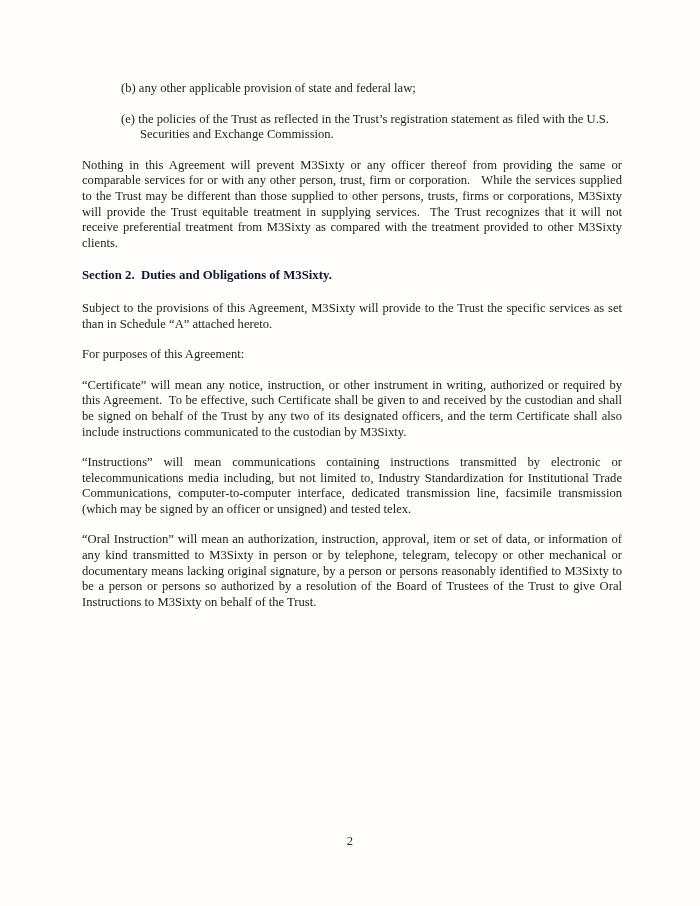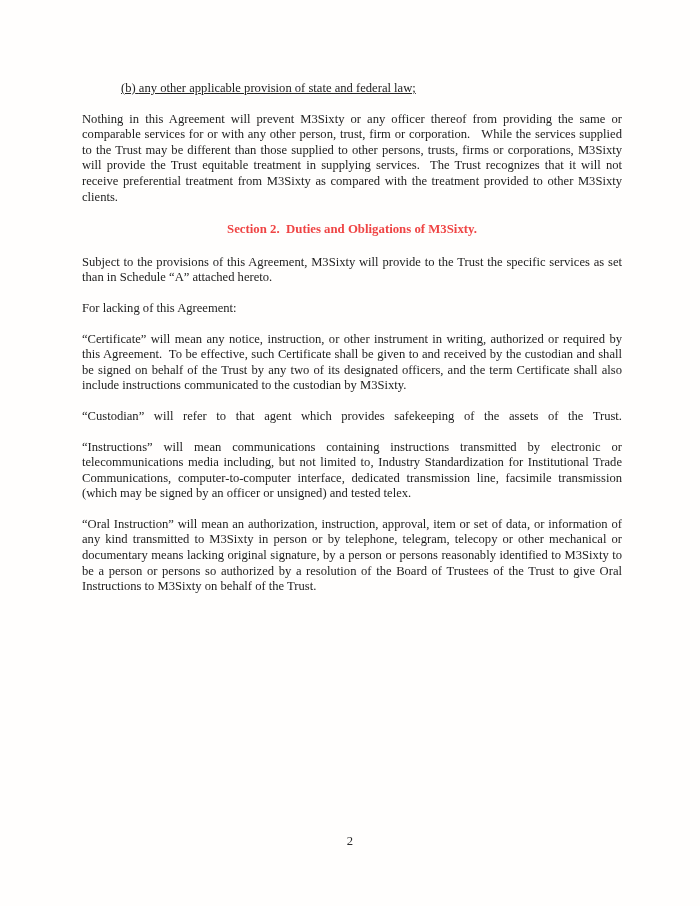--- a/index.html
+++ b/index.html
@@ -14,31 +14,30 @@
     font-size: 12.6px;
     line-height: 15.6px;
     color: #222222;
     overflow: hidden;
   }
   .list-item {
     margin: 0 13px 15px 0;
     padding-left: 58px;
     text-indent: -19px;
     text-align: justify;
-    text-decoration: underline;
   }
   .para {
     margin: 13px 0 15px 0;
     text-align: justify;
   }
   .heading {
     margin: 17px 0 17px 0;
     font-weight: bold;
-    text-align: center;
-    color: #ef4444;
+    text-align: left;
+    color: #0f172a;
     font-size: 12.8px;
   }
   .justify-last {
     text-align: justify;
     text-align-last: justify;
   }
   .page-number {
     position: absolute;
     left: 0;
     right: 0;
@@ -47,34 +46,34 @@
     color: #2a2a2a;
   }
 </style>
 </head>
 <body>
 
 <div class="page">
 
   <div>
     <div class="list-item"><span>(b)</span> <span>any other applicable provision of state and federal law;</span></div>
+    <div class="list-item"><span>(e)</span> <span>the policies of the Trust as reflected in the Trust’s registration statement as filed with the U.S. Securities and Exchange Commission.</span></div>
   </div>
 
   <p class="para">Nothing in this Agreement will prevent M3Sixty or any officer thereof from providing the same or comparable services for or with any other person, trust, firm or corporation.&nbsp;&nbsp; While the services supplied to the Trust may be different than those supplied to other persons, trusts, firms or corporations, M3Sixty will provide the Trust equitable treatment in supplying services.&nbsp; The Trust recognizes that it will not receive preferential treatment from M3Sixty as compared with the treatment provided to other M3Sixty clients.</p>
 
   <h3 class="heading">Section 2.&nbsp; Duties and Obligations of M3Sixty.</h3>
 
   <p class="para">Subject to the provisions of this Agreement, M3Sixty will provide to the Trust the specific services as set than in Schedule “A” attached hereto.</p>
 
 
-  <p class="para">For lacking of this Agreement:</p>
+  <p class="para">For purposes of this Agreement:</p>
 
   <p class="para">“Certificate” will mean any notice, instruction, or other instrument in writing, authorized or required by this Agreement.&nbsp; To be effective, such Certificate shall be given to and received by the custodian and shall be signed on behalf of the Trust by any two of its designated officers, and the term Certificate shall also include instructions communicated to the custodian by M3Sixty.</p>
 
-  <p class="para justify-last">“Custodian” will refer to that agent which provides safekeeping of the assets of the Trust.</p>
 
   <p class="para">“Instructions” will mean communications containing instructions transmitted by electronic or telecommunications media including, but not limited to, Industry Standardization for Institutional Trade Communications, computer-to-computer interface, dedicated transmission line, facsimile transmission (which may be signed by an officer or unsigned) and tested telex.</p>
 
   <p class="para">“Oral Instruction” will mean an authorization, instruction, approval, item or set of data, or information of any kind transmitted to M3Sixty in person or by telephone, telegram, telecopy or other mechanical or documentary means lacking original signature, by a person or persons reasonably identified to M3Sixty to be a person or persons so authorized by a resolution of the Board of Trustees of the Trust to give Oral Instructions to M3Sixty on behalf of the Trust.</p>
 
   <div class="page-number">2</div>
 
 </div>
 
 </body></html>

